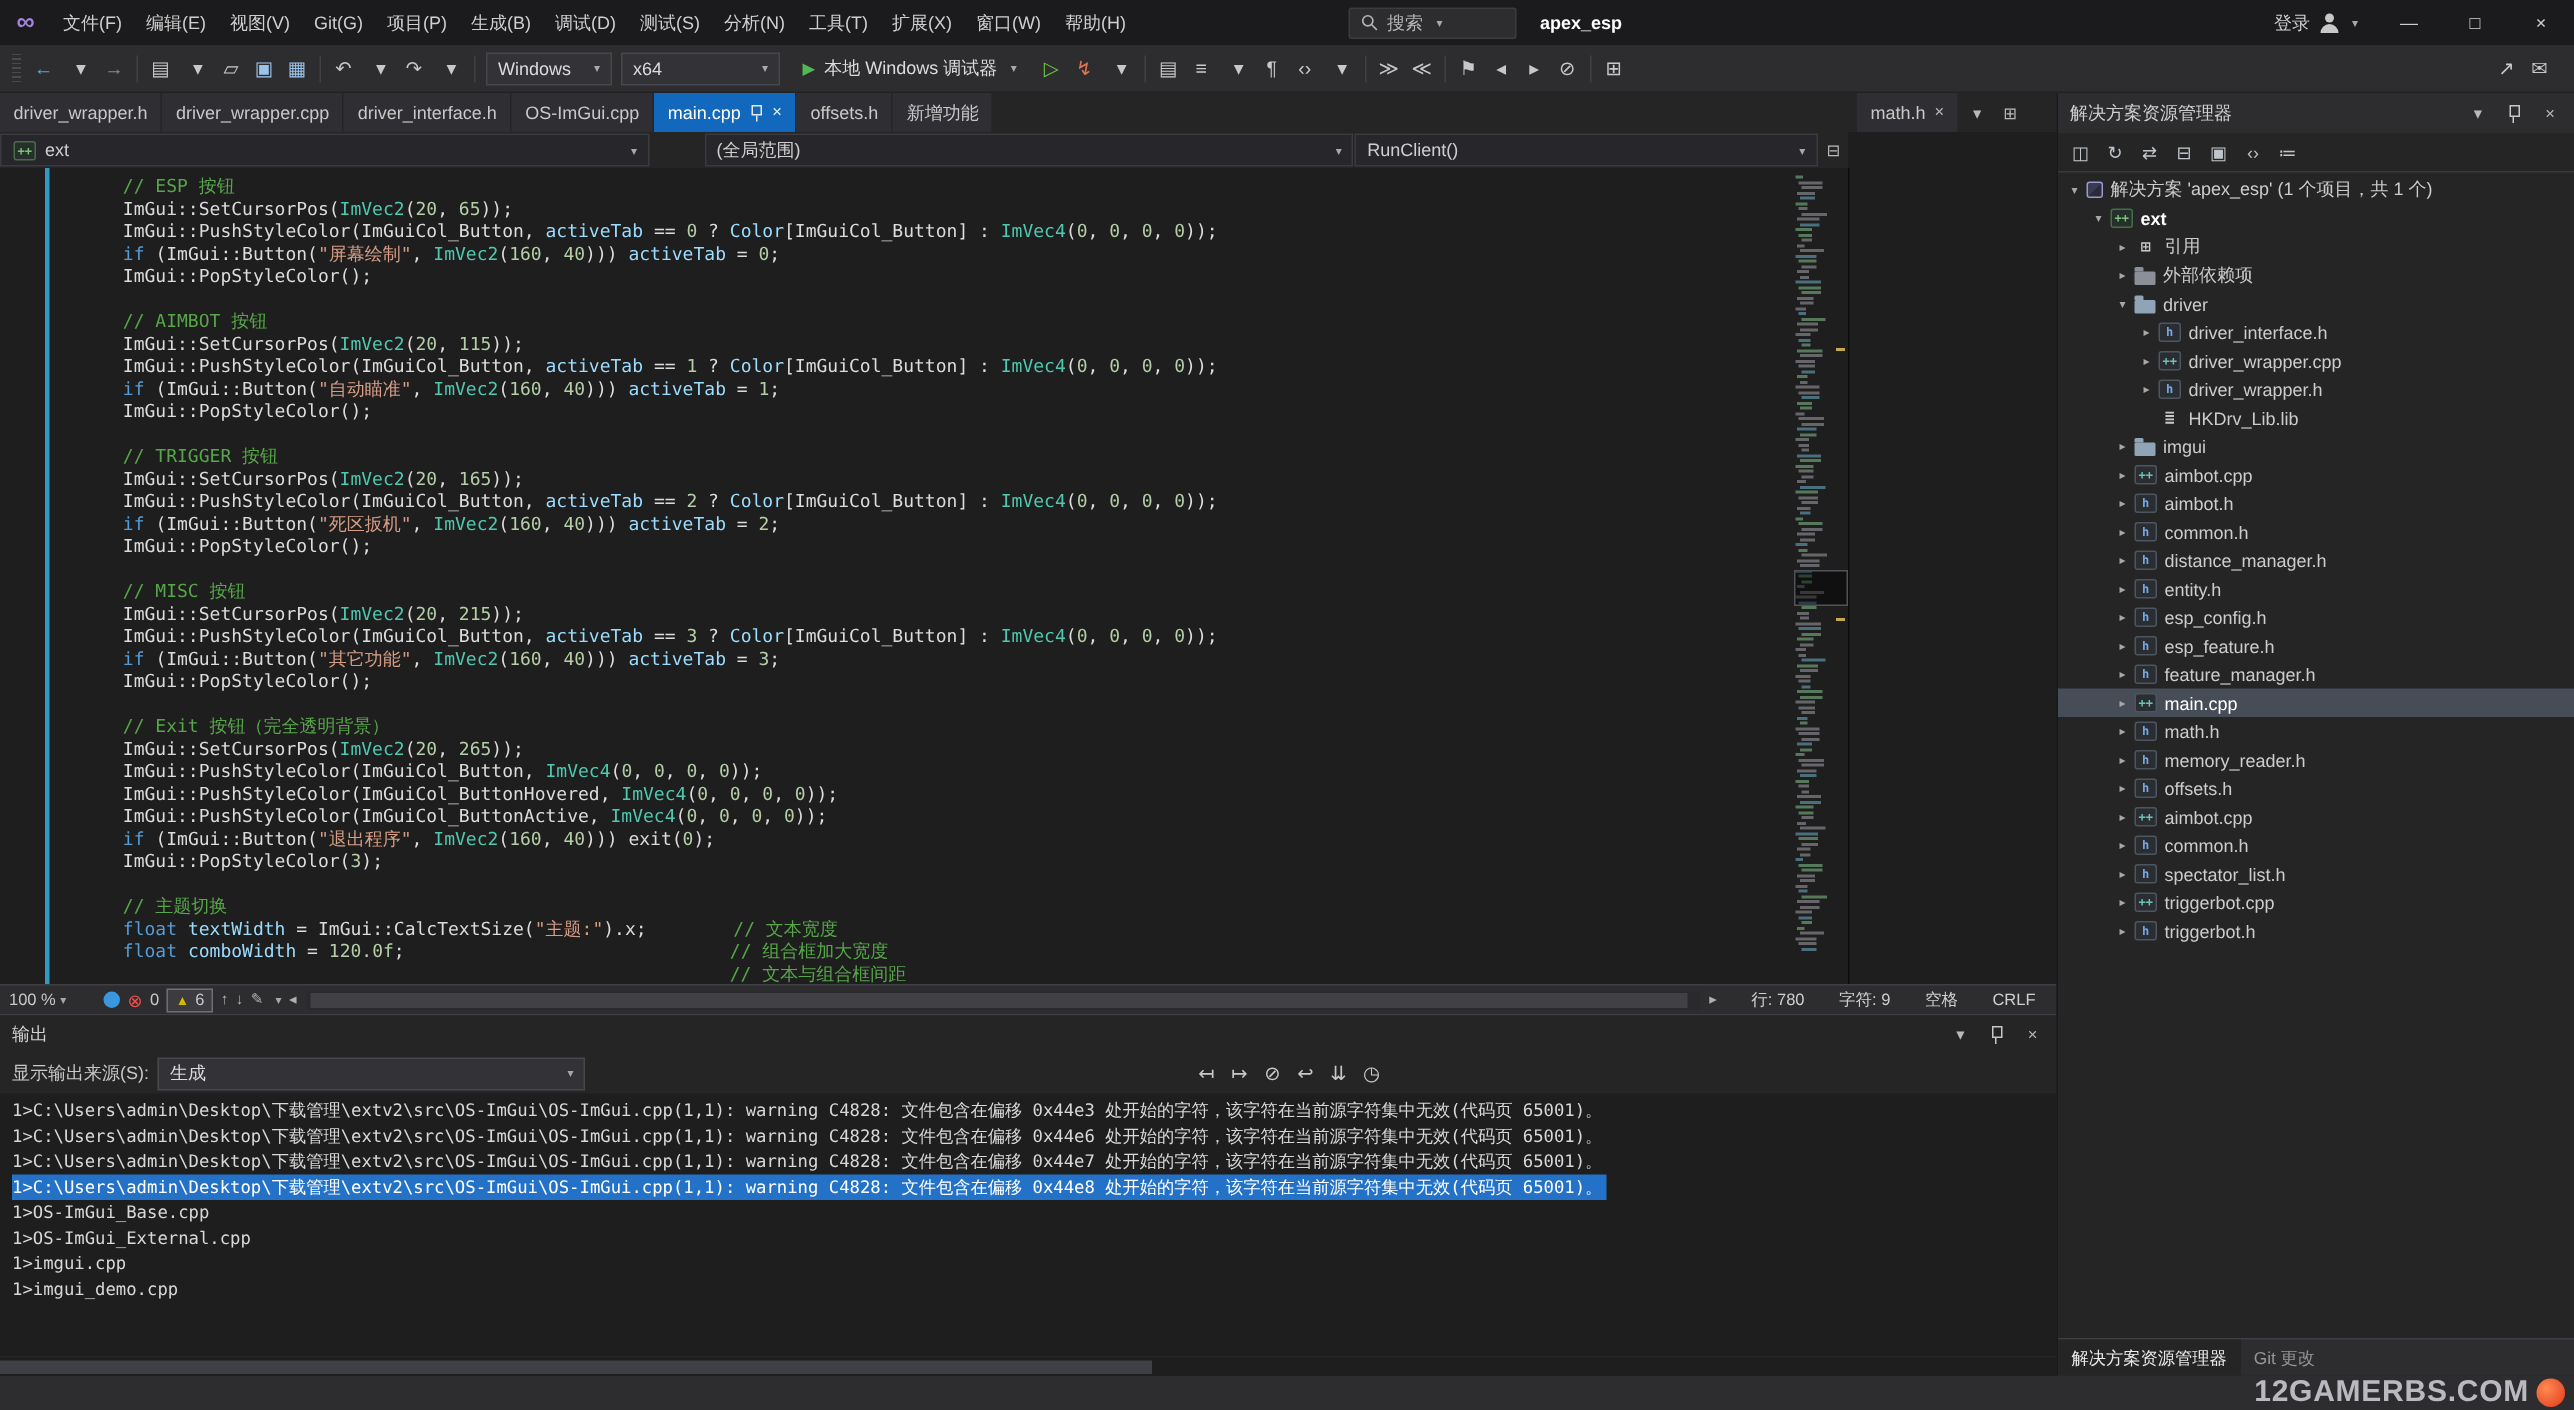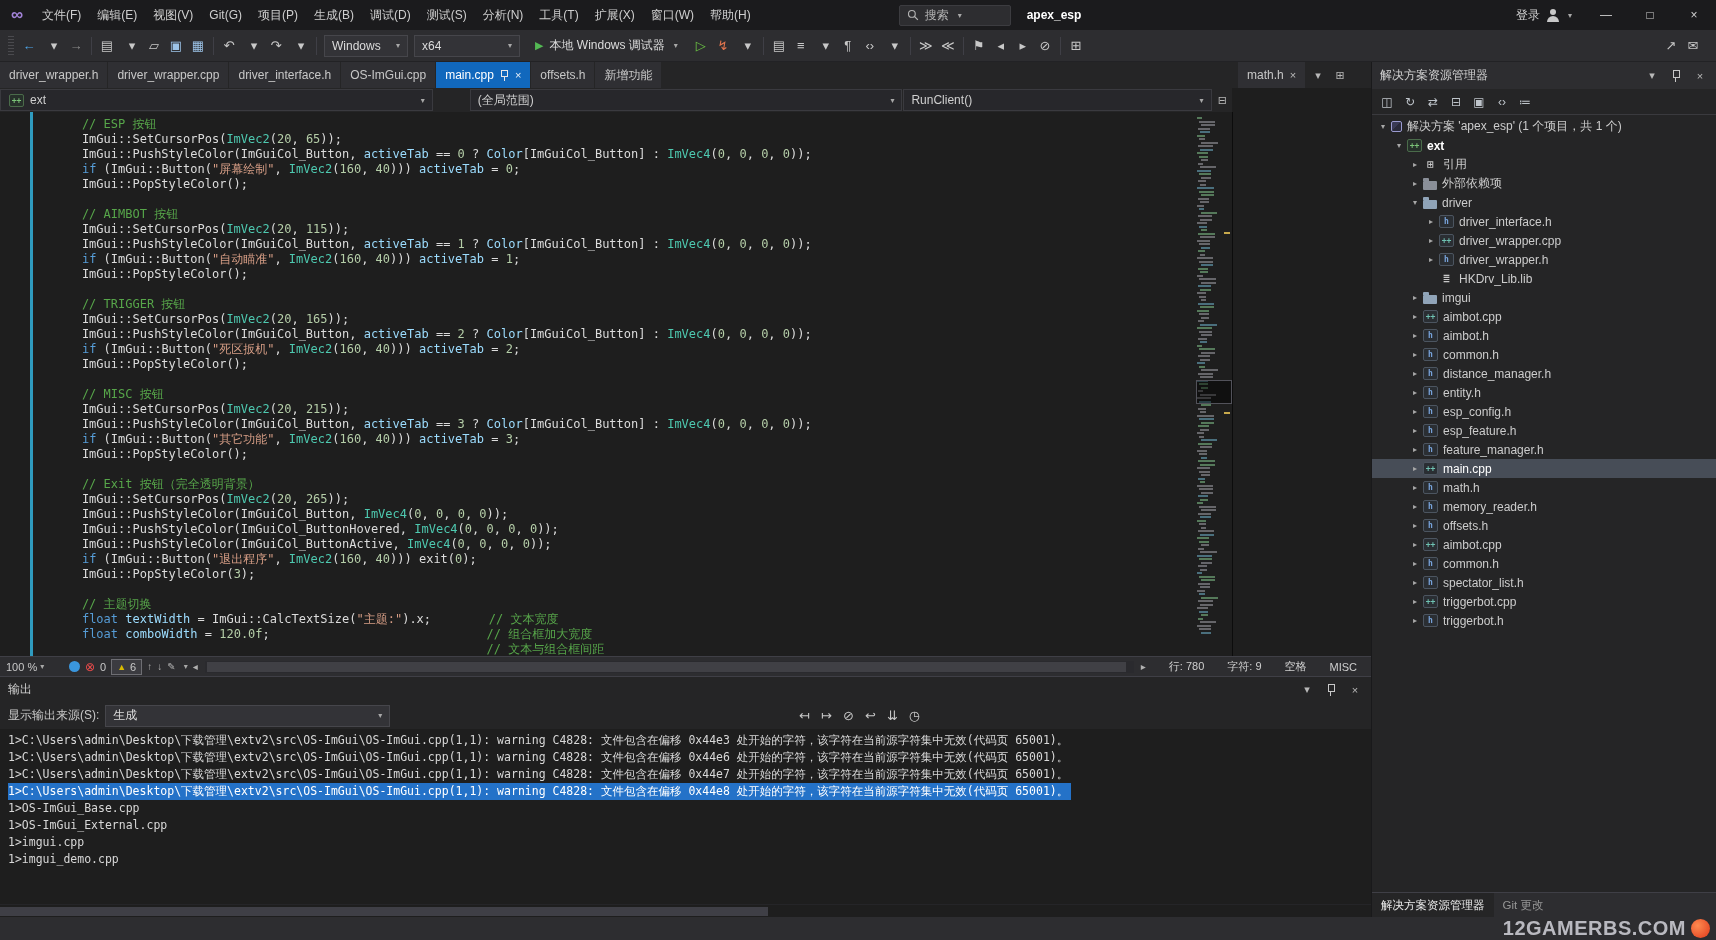--- a/index.html
+++ b/index.html
@@ -489,21 +489,21 @@
         <span class="nav-ico">✎</span>
         <span class="caret-mini">▾</span>
         <span class="nav-ico">◂</span>
         <div class="hsb">
             <div class="hsb-thumb"></div>
           </div>
         <span class="nav-ico">▸</span>
         <span class="st-item">行: 780</span>
         <span class="st-item">字符: 9</span>
         <span class="st-item">空格</span>
-        <span class="st-item">MISC</span>
+        <span class="st-item">CRLF</span>
       </div>
 
       <div class="output">
         <div class="out-header">
           <span class="out-title">输出</span>
           <span class="hdr-icons">
             <span class="hicon">▾</span>
             <span class="hicon">
                 <span class="pin-icon"></span>
               </span>

